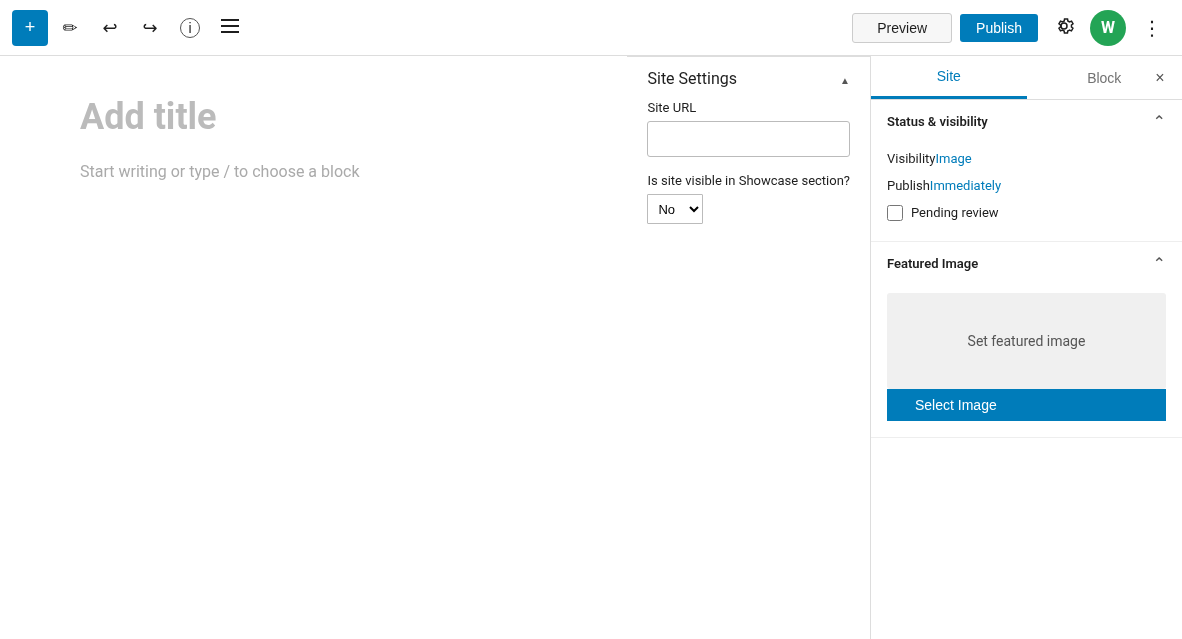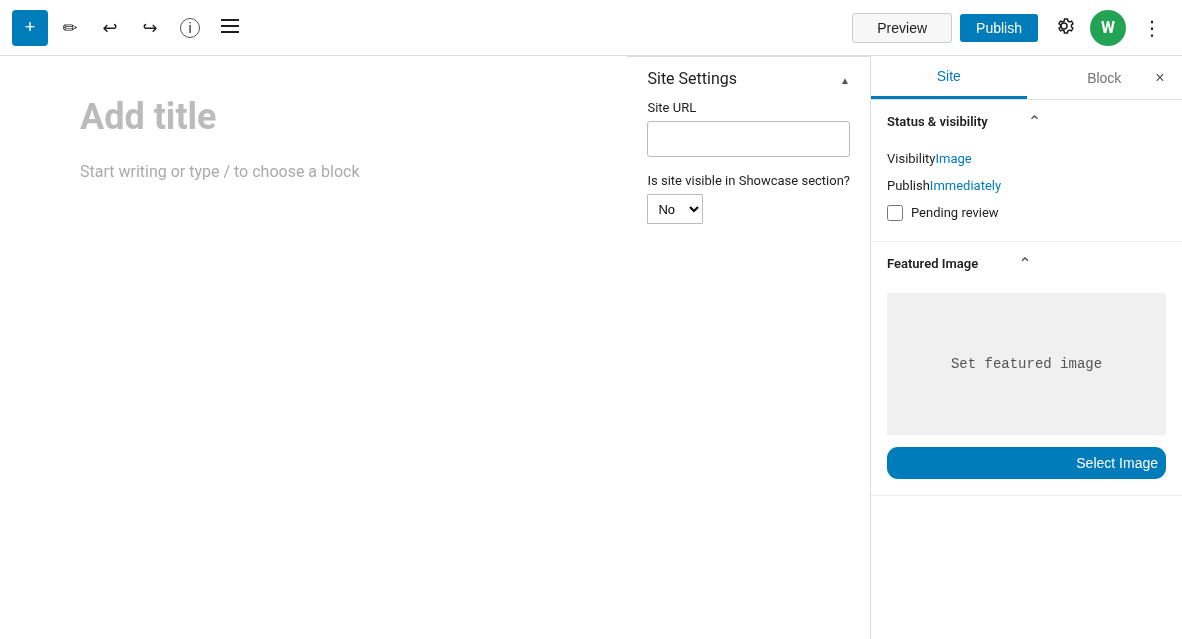--- a/index.html
+++ b/index.html
@@ -95,21 +95,21 @@
       cursor: pointer; font-size: 16px; color: #555; border-radius: 4px;
       display: flex; align-items: center; justify-content: center;
     }
     .sidebar-content { overflow-y: auto; flex: 1; }
 
     
     .sidebar-section {
       border-bottom: 1px solid #eee;
     }
     .sidebar-section-header {
-      display: flex; align-items: center; justify-content: flex-start;
+      display: flex; align-items: center; justify-content: space-between;
       padding: 12px 16px; cursor: pointer; gap: 40px;
     }
     .sidebar-section-title {
       font-size: 13px; font-weight: 600; color: #1e1e1e;
     }
     .sidebar-section-body { padding: 8px 16px 16px; }
     .sidebar-row {
       display: flex; align-items: center; justify-content: flex-start;
       margin-bottom: 12px;
     }
@@ -119,32 +119,32 @@
       display: flex; align-items: flex-start; gap: 8px; margin-bottom: 4px;
     }
     .checkbox-row input[type="checkbox"] {
       width: 16px; height: 16px;
     }
     .checkbox-label { font-size: 13px; color: #1e1e1e; }
 
     
     .featured-image-placeholder {
       background: #f0f0f0; border-radius: 3px;
-      padding: 63px 16px; text-align: center;
-      margin-bottom: 12px; min-height: 90px;
-      display: flex; align-items: center; justify-content: center; font-family: Liberation Mono, monospace;
+      padding: 40px 16px; text-align: center;
+      min-height: 90px;
+      display: flex; align-items: center; justify-content: center;
     }
     .featured-image-placeholder-text {
       font-size: 14px; color: #555;
     }
     .btn-select-image {
-      display: block; width: 100%; padding: 8px 8px;
+      display: block; width: 100%; padding: 8px 28px;
       background: #007cba; color: #fff; border: none;
-      border-radius: 11px; cursor: pointer; font-size: 14px;
-      text-align: right;
+      border-radius: 0; cursor: pointer; font-size: 14px;
+      text-align: left;
     }
 
     
     .editor-lower {
       flex: 1; display: flex; flex-direction: row; overflow: hidden;
     }
     .editor-main {
       flex: 1; position: relative; overflow-y: auto;
     }
 

